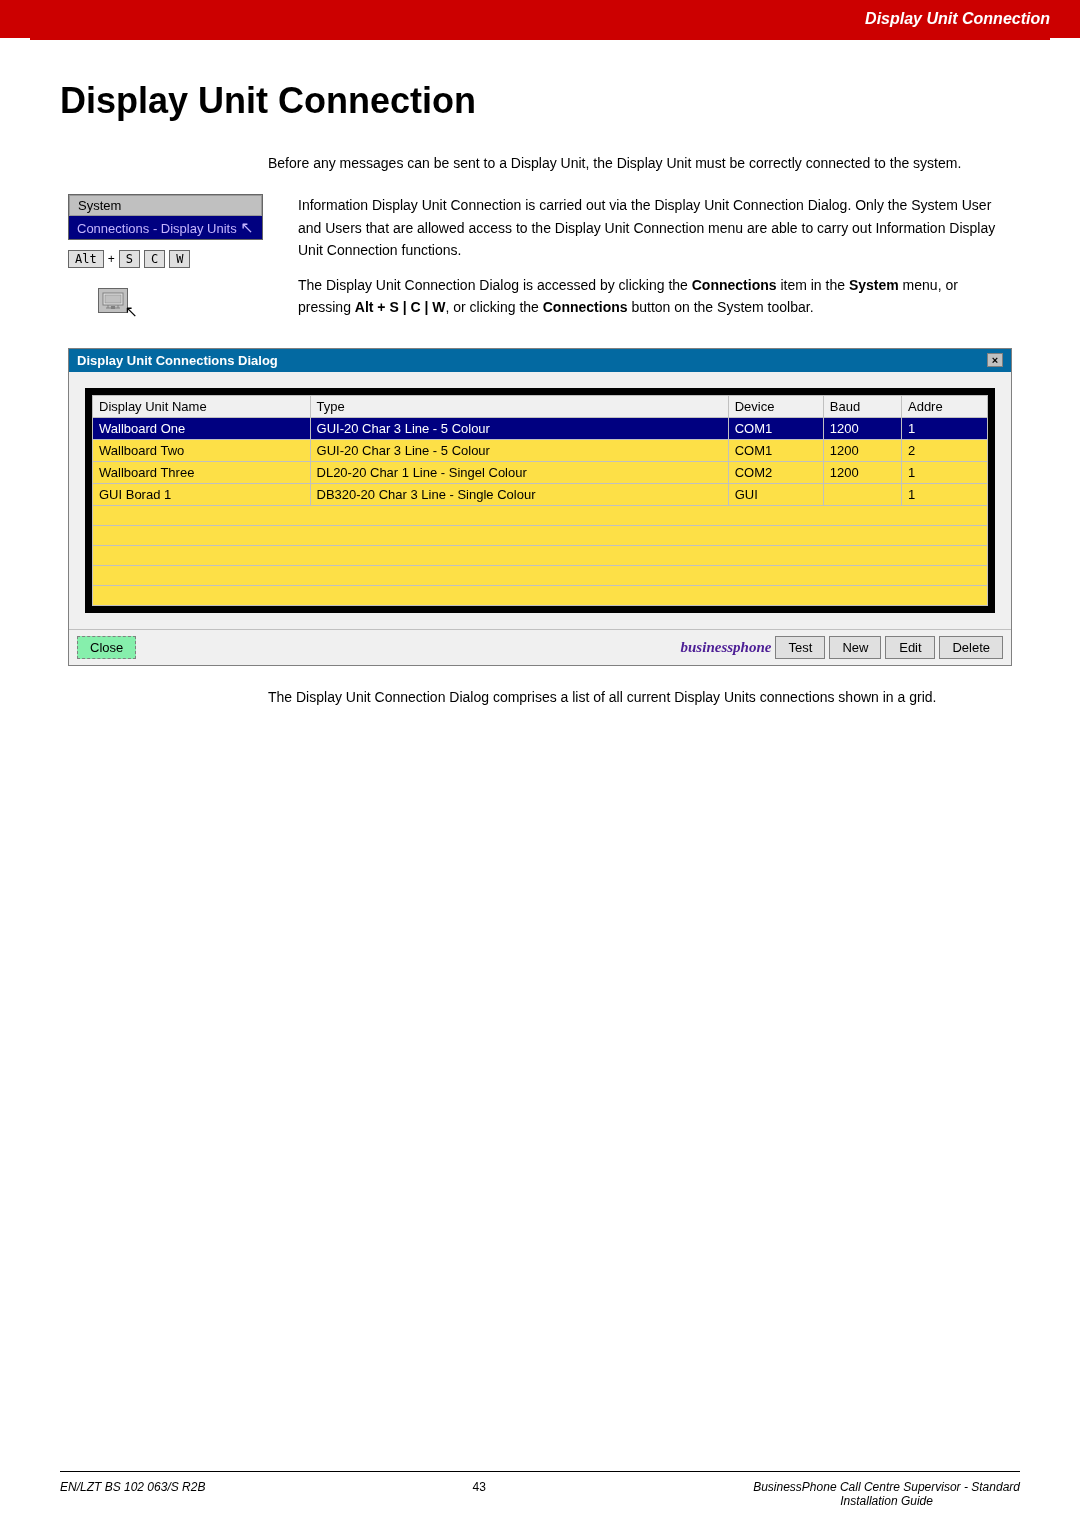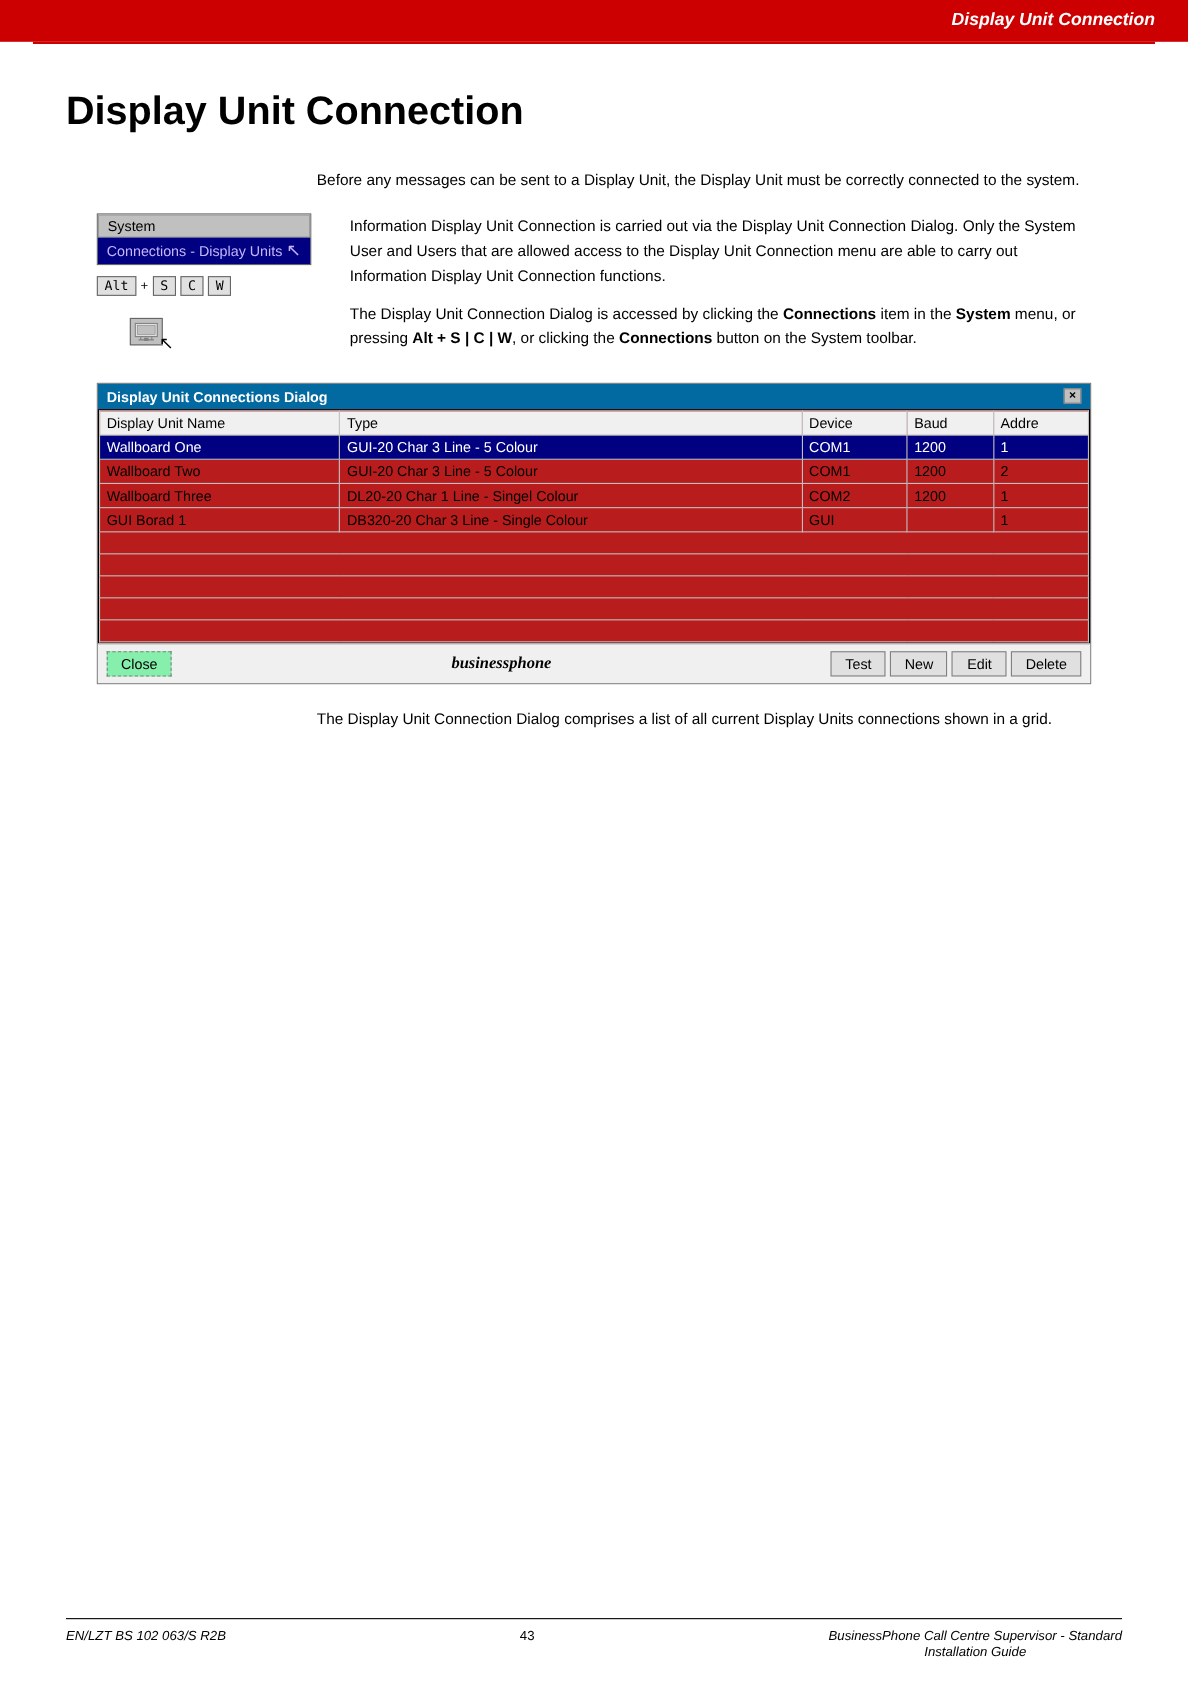--- a/index.html
+++ b/index.html
@@ -34,21 +34,21 @@
     
     .page-title {
       font-size: 36px;
       font-weight: bold;
       padding: 40px 60px 30px 60px;
       color: #000000;
     }
 
     
     .content-area {
-      padding: 0 88px;
+      padding: 0 68px;
     }
 
     .intro-text {
       margin-left: 200px;
       margin-bottom: 20px;
       font-size: 14px;
       line-height: 1.6;
     }
 
     
@@ -148,23 +148,23 @@
       font-weight: bold;
       width: 16px;
       height: 14px;
       display: flex;
       align-items: center;
       justify-content: center;
       cursor: pointer;
     }
 
     .dialog-content {
-      background: #b91c1c;
-      border: 1px solid #000000;
-      margin: 0;
+      background: #fde047;
+      border: 7px solid #000000;
+      margin: 16px;
     }
 
     
     .connections-table {
       width: 100%;
       border-collapse: collapse;
       font-size: 13px;
     }
 
     .connections-table th {
@@ -226,22 +226,22 @@
       font-family: Arial, Helvetica, sans-serif;
       min-width: 50px;
       text-align: center;
     }
 
     .brand-name {
       font-family: Georgia, serif;
       font-style: italic;
       font-size: 15px;
       flex: 1;
-      text-align: center;
-      color: #000000;
+      text-align: right;
+      color: #4c1d95;
     }
 
     .brand-name span {
       font-weight: bold;
     }
 
     
     .page-footer {
       position: absolute;
       bottom: 20px;

